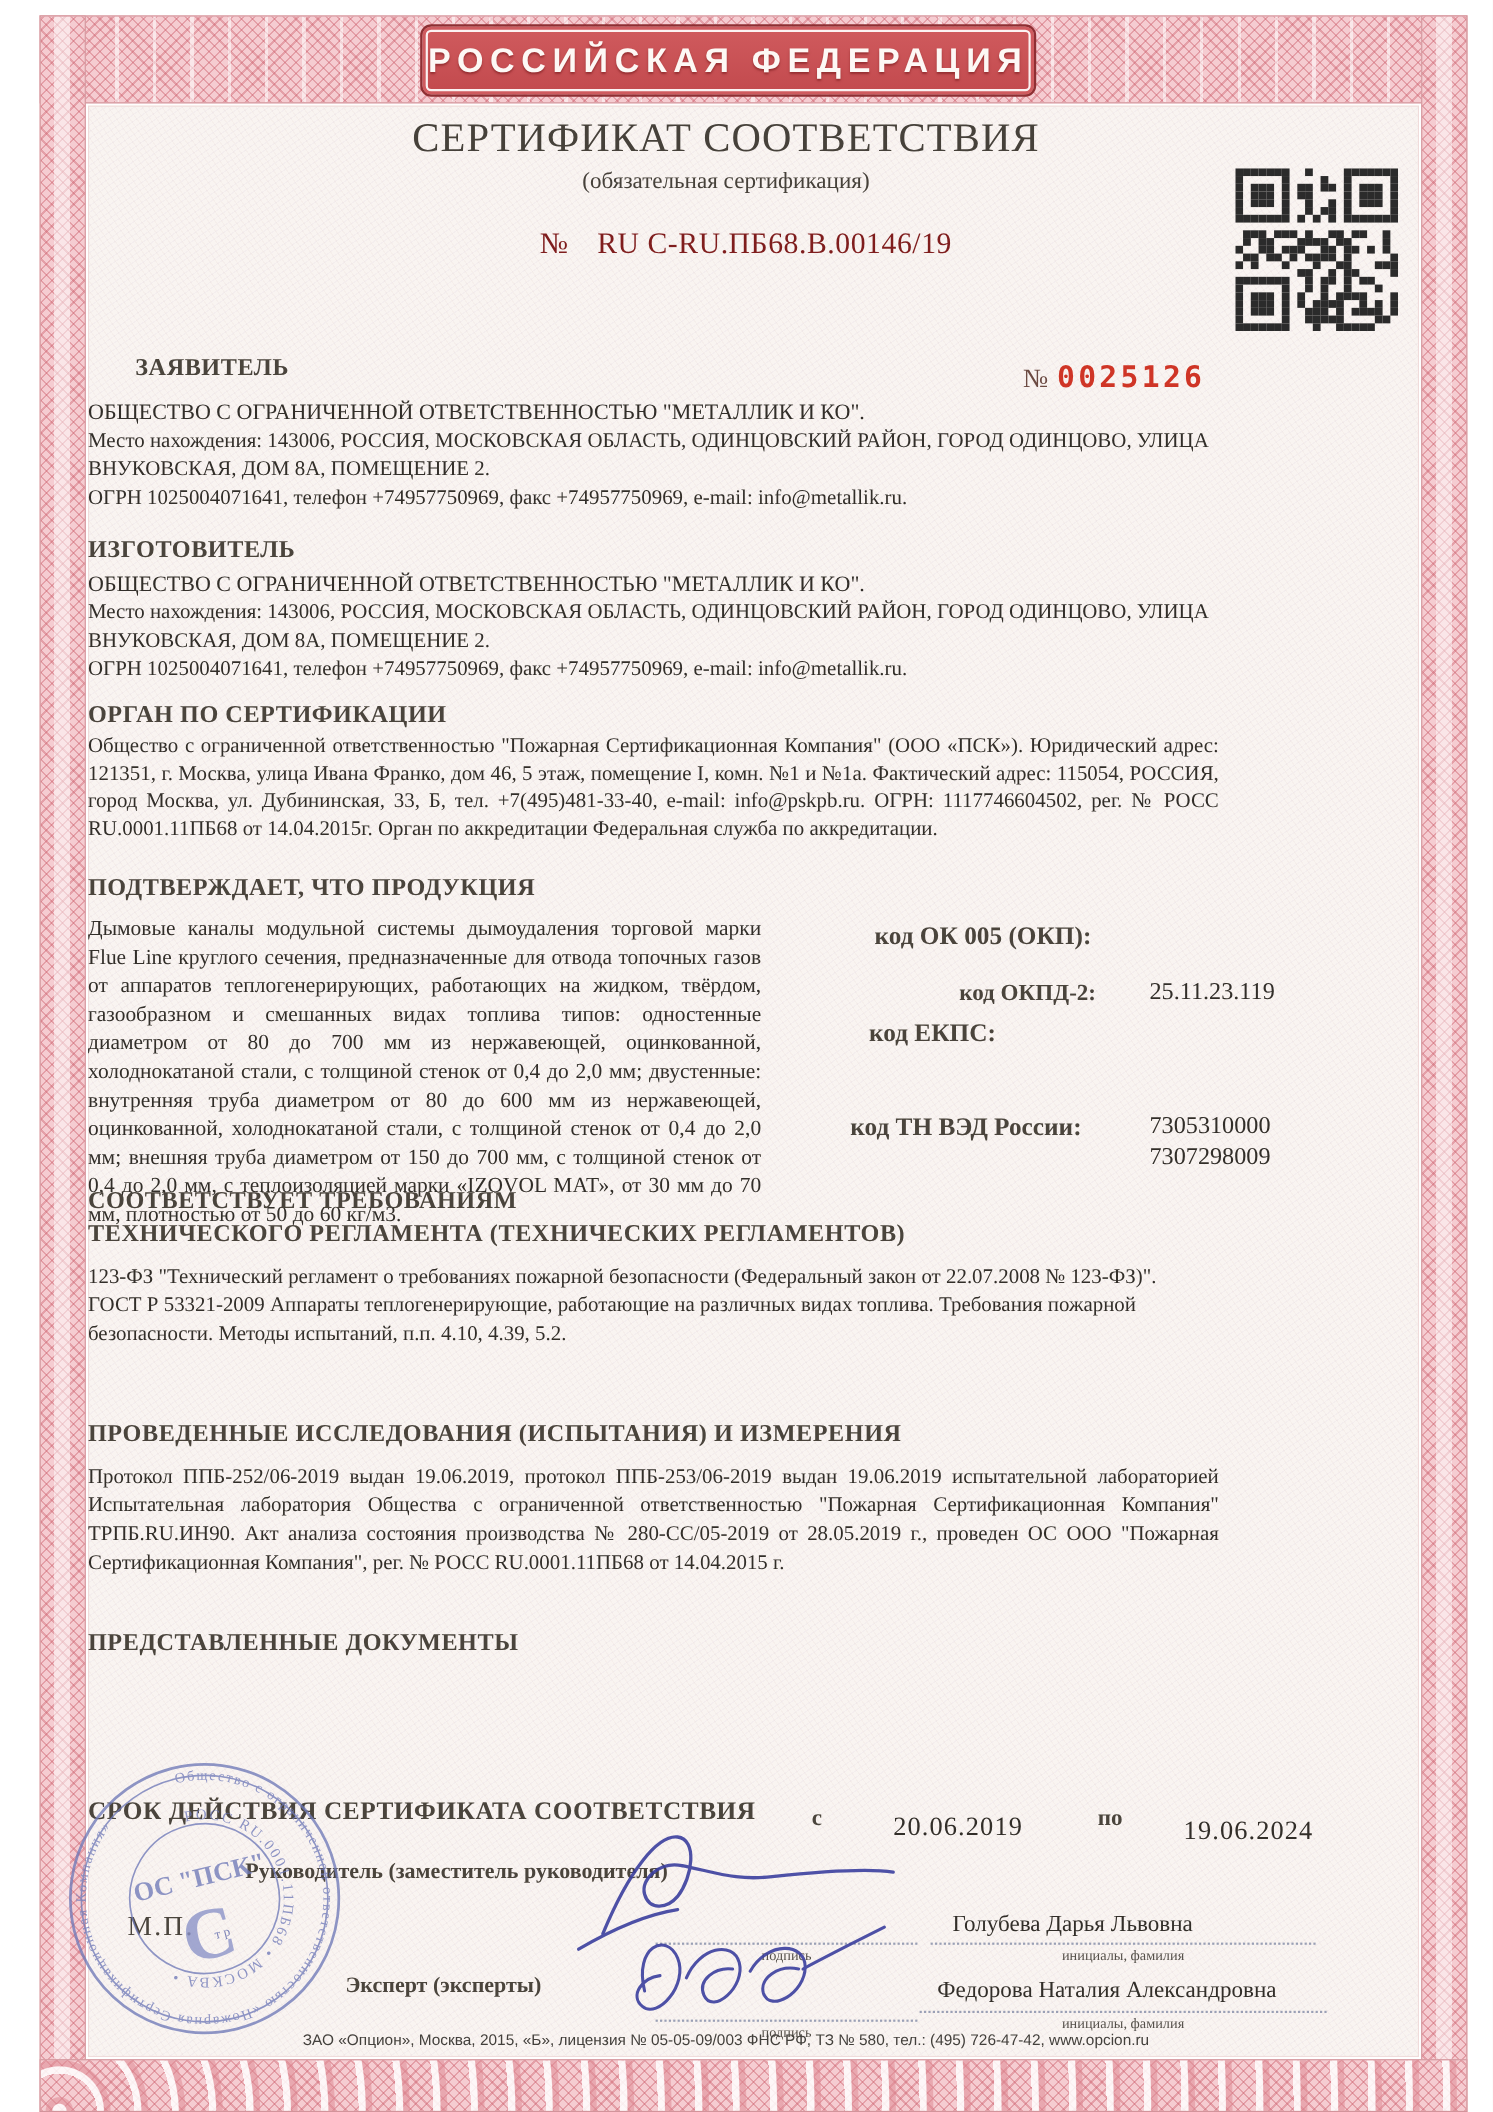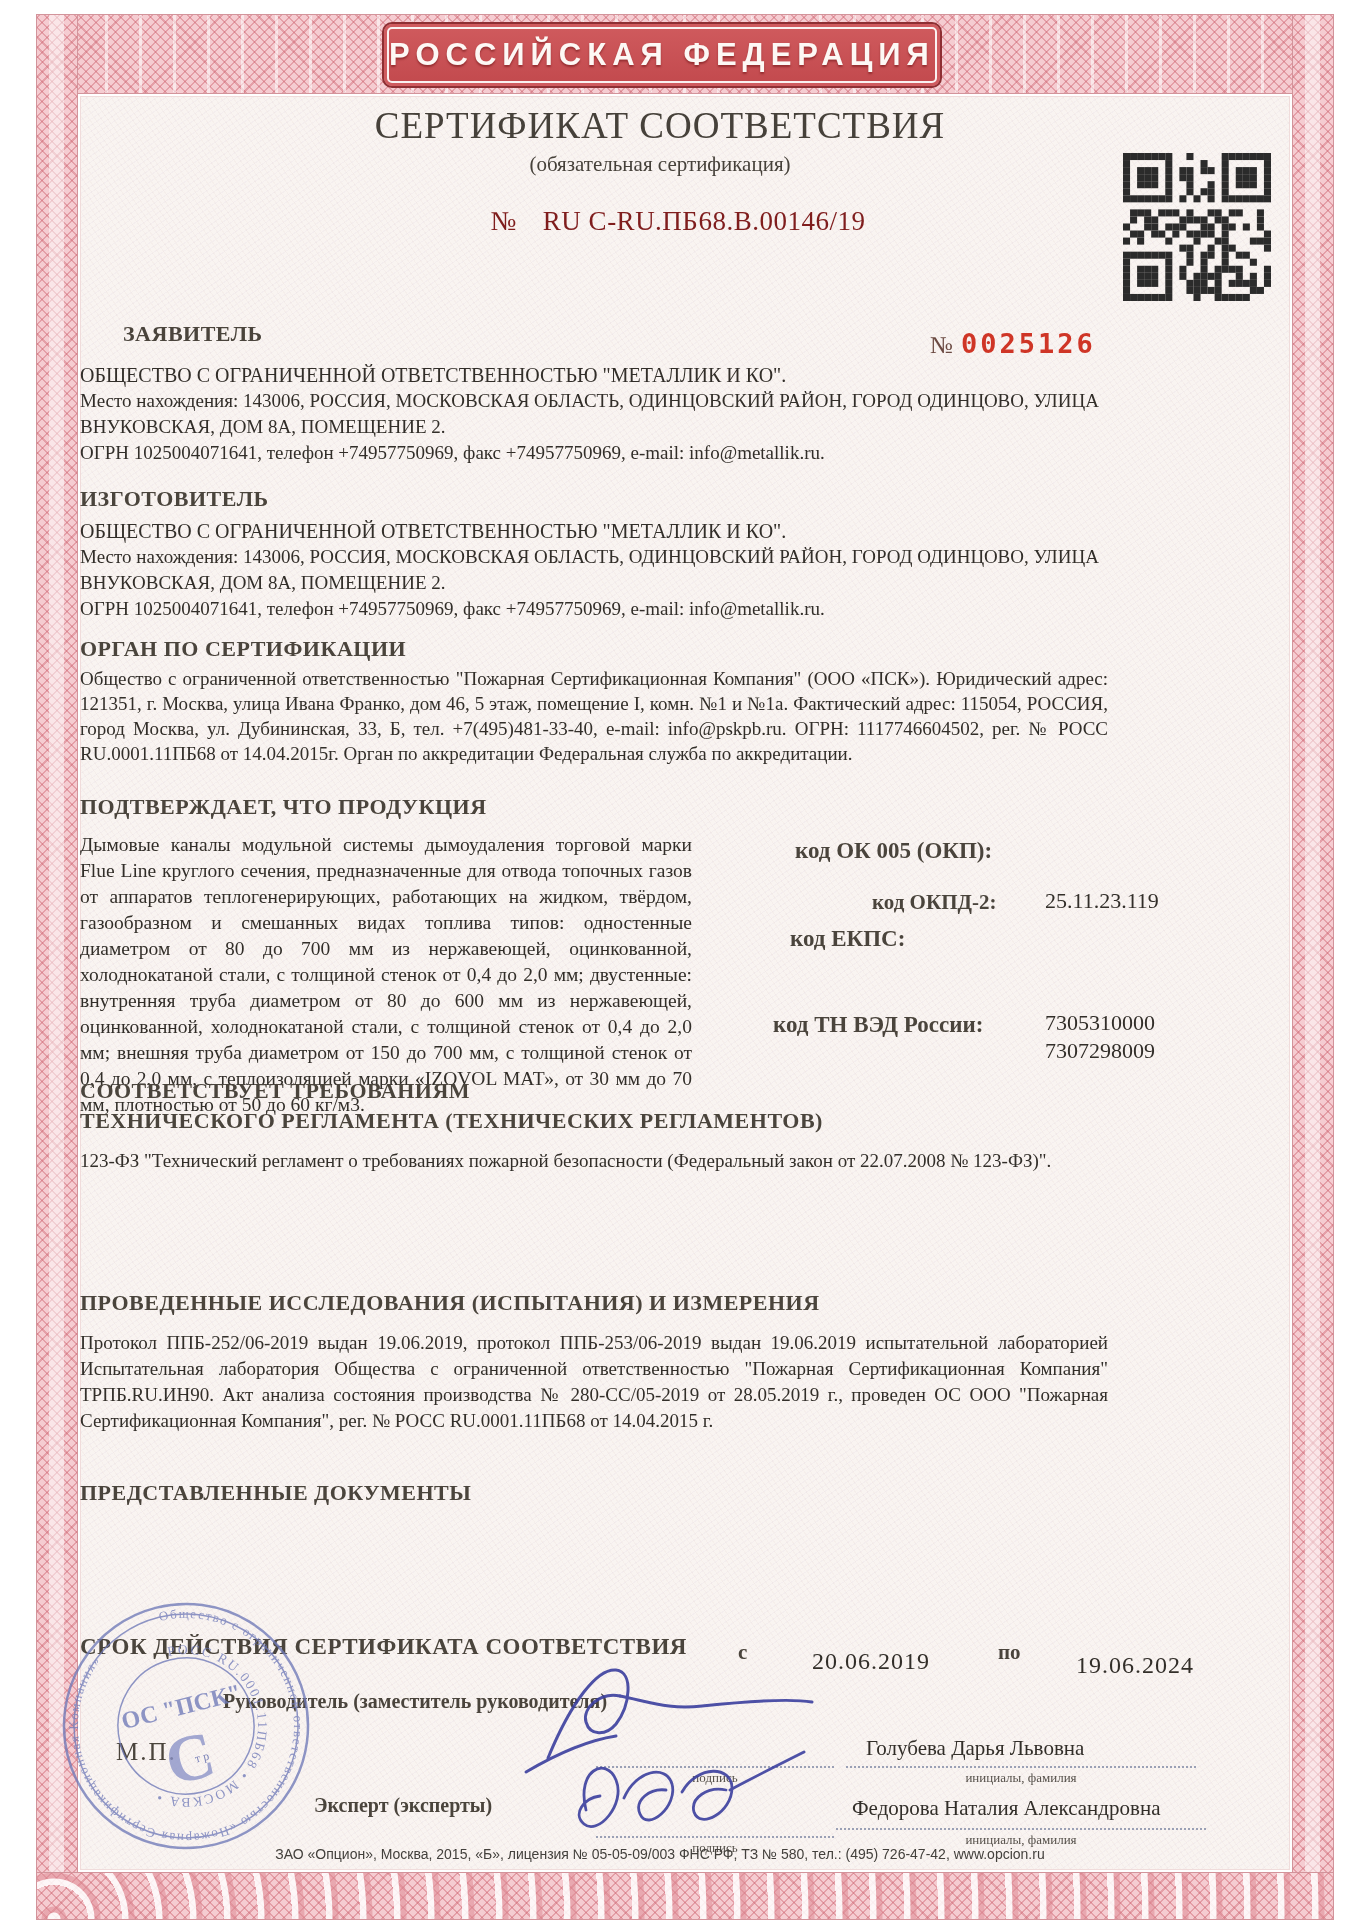--- a/index.html
+++ b/index.html
@@ -368,20 +368,21 @@
 <div class="abs codes-value" style="left:1045px;top:888px;">25.11.23.119</div>
 <div class="abs codes-label" style="left:790px;top:926px;">код ЕКПС:</div>
 <div class="abs codes-label" style="left:773px;top:1012px;text-align:center;">код ТН ВЭД России:</div>
 <div class="abs codes-value" style="left:1045px;top:1010px;">7305310000</div>
 <div class="abs codes-value" style="left:1045px;top:1038px;">7307298009</div>
 
 <div class="abs h" style="left:80px;top:1078px;">СООТВЕТСТВУЕТ ТРЕБОВАНИЯМ</div>
 <div class="abs h" style="left:80px;top:1108px;">ТЕХНИЧЕСКОГО РЕГЛАМЕНТА (ТЕХНИЧЕСКИХ РЕГЛАМЕНТОВ)</div>
 <div class="abs body-text" style="left:80px;top:1148px;width:1028px;">
   <div>123-ФЗ "Технический регламент о требованиях пожарной безопасности (Федеральный закон от 22.07.2008 № 123-ФЗ)".</div>
+  <div>ГОСТ Р 53321-2009 Аппараты теплогенерирующие, работающие на различных видах топлива. Требования пожарной безопасности. Методы испытаний, п.п. 4.10, 4.39, 5.2.</div>
 </div>
 
 <div class="abs h" style="left:80px;top:1290px;">ПРОВЕДЕННЫЕ ИССЛЕДОВАНИЯ (ИСПЫТАНИЯ) И ИЗМЕРЕНИЯ</div>
 <div class="abs body-text just" style="left:80px;top:1330px;width:1028px;">Протокол ППБ-252/06-2019 выдан 19.06.2019, протокол ППБ-253/06-2019 выдан 19.06.2019 испытательной лабораторией Испытательная лаборатория Общества с ограниченной ответственностью "Пожарная Сертификационная Компания" ТРПБ.RU.ИН90. Акт анализа состояния производства № 280-СС/05-2019 от 28.05.2019 г., проведен ОС ООО "Пожарная Сертификационная Компания", рег. № РОСС RU.0001.11ПБ68 от 14.04.2015 г.</div>
 
 <div class="abs h" style="left:80px;top:1480px;">ПРЕДСТАВЛЕННЫЕ ДОКУМЕНТЫ</div>
 
 <div class="abs h validity-h" style="left:80px;top:1634px;">СРОК ДЕЙСТВИЯ СЕРТИФИКАТА СООТВЕТСТВИЯ</div>
 <div class="abs small-word" style="left:738px;top:1640px;">с</div>
 <div class="abs date" style="left:812px;top:1648px;">20.06.2019</div>

